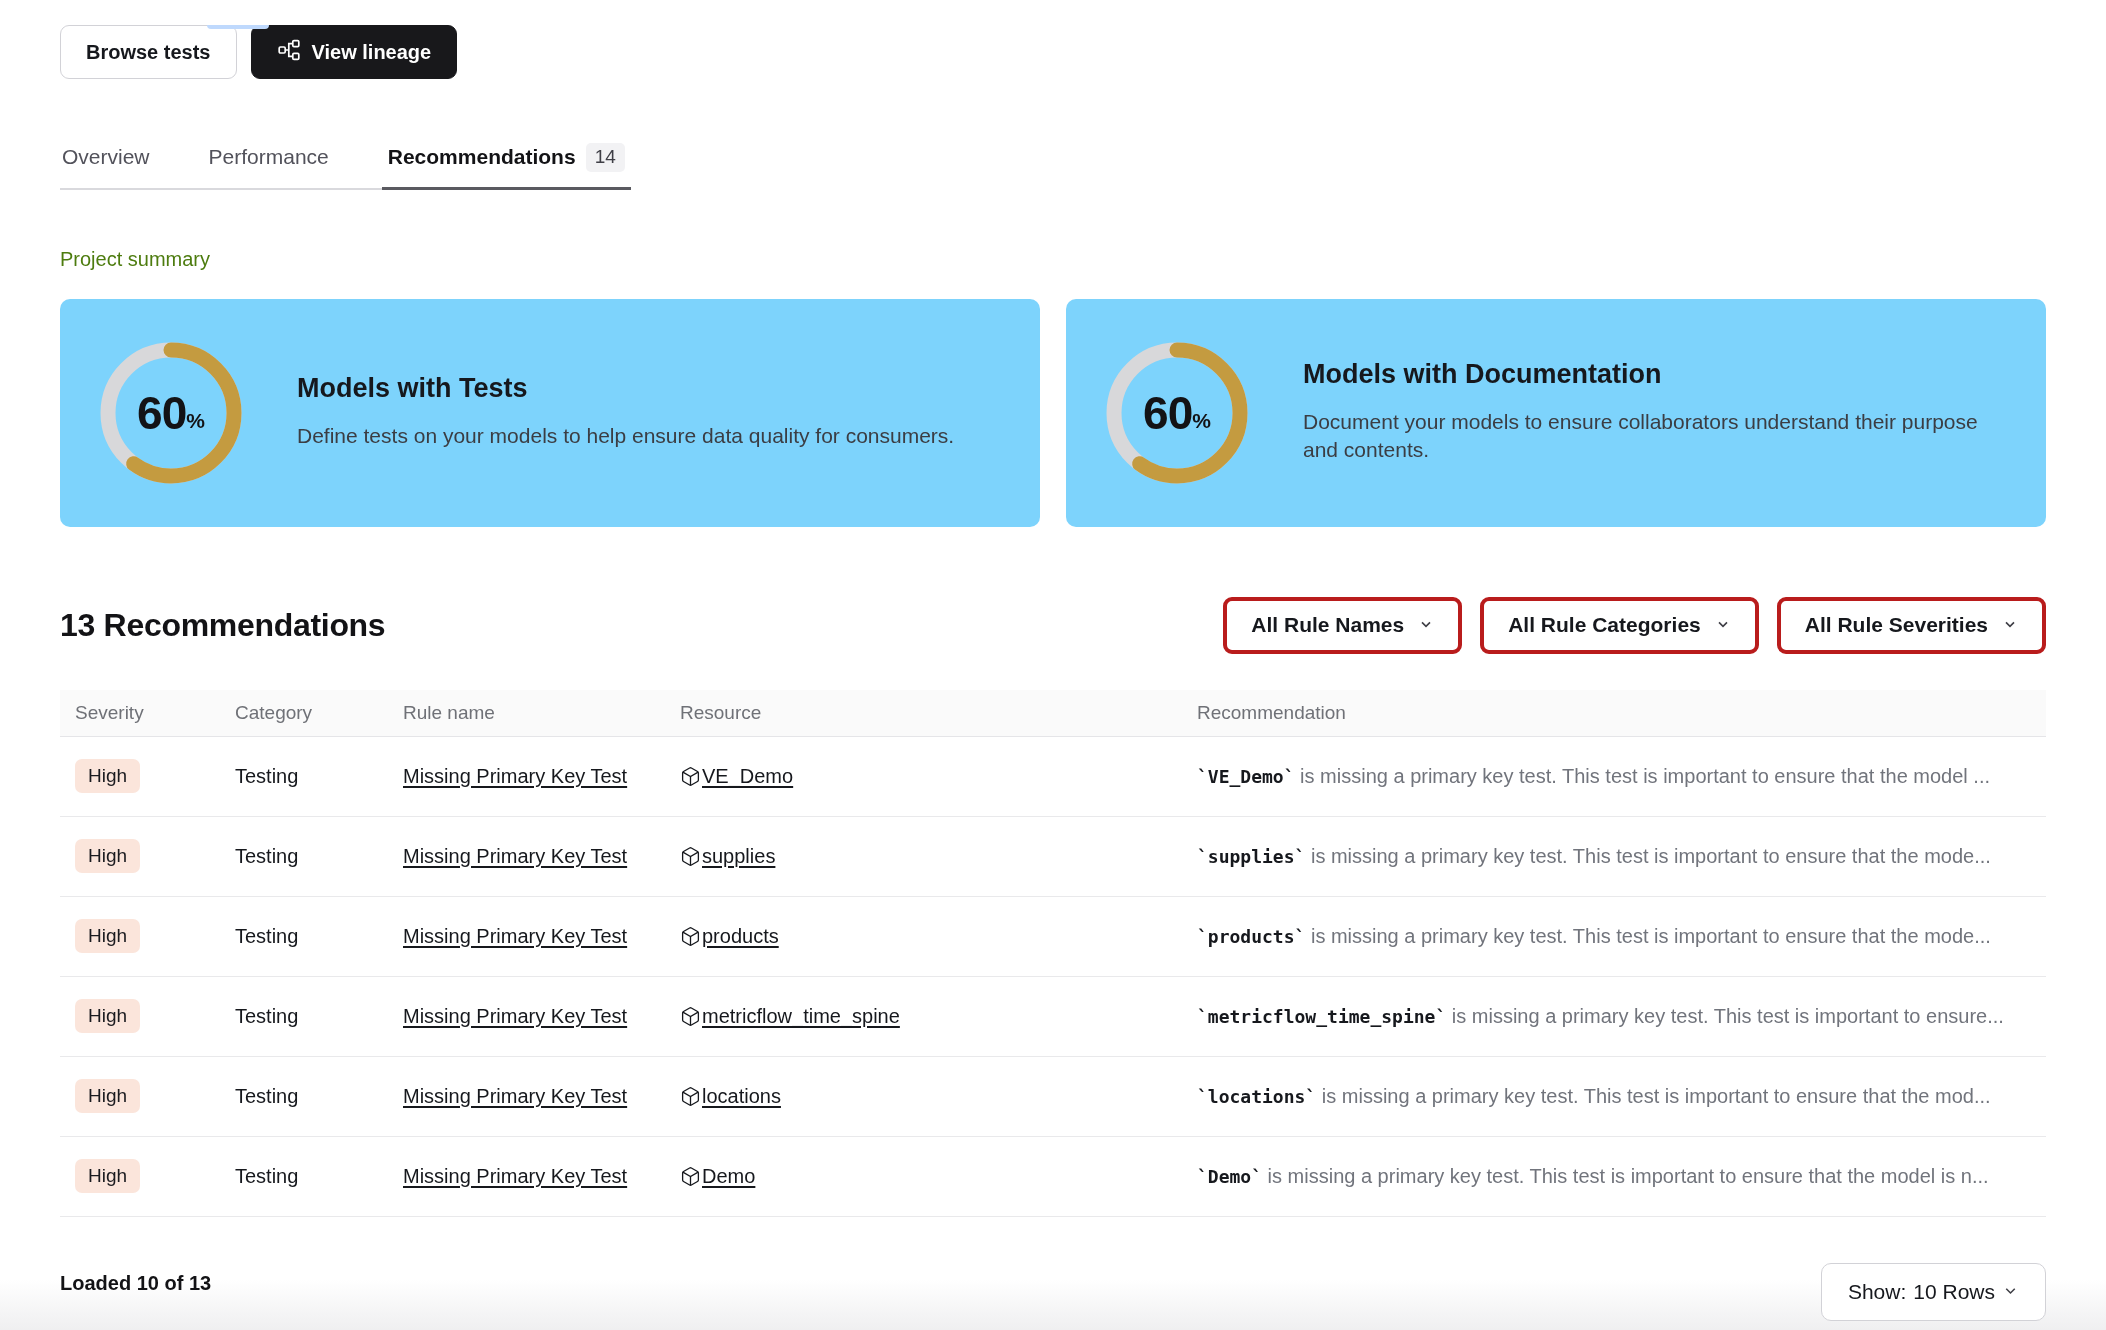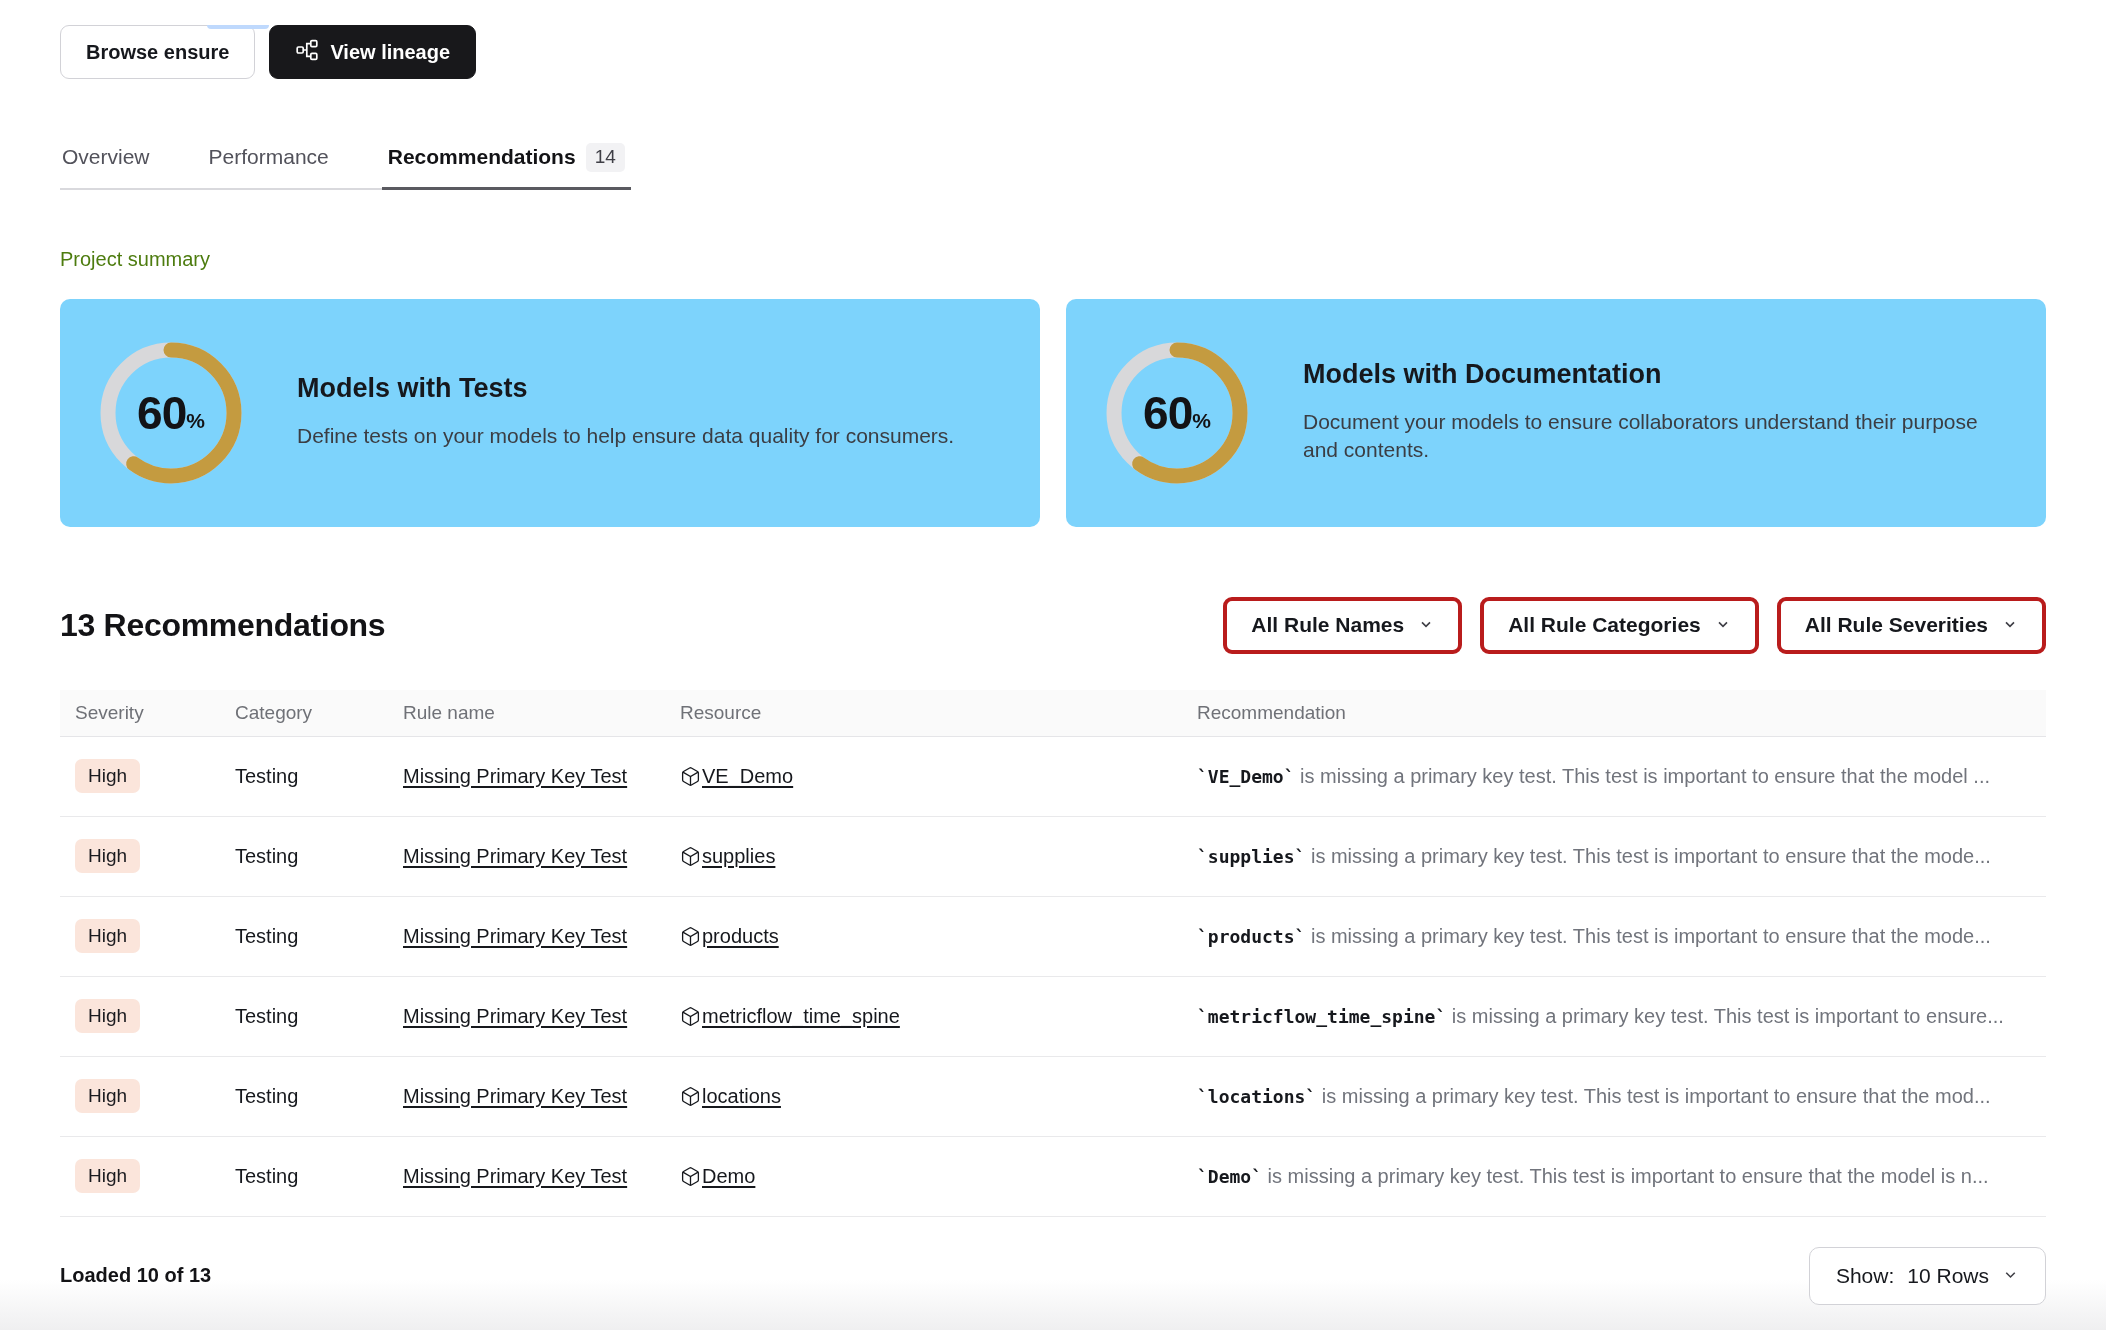--- a/index.html
+++ b/index.html
@@ -66,40 +66,40 @@
   .res-cell { display:flex; align-items:center; gap:1px; }
   .cube { display:inline-flex; color:#16181d; }
   .rec-cell { font-size:20px; }
   .code { font-family:"DejaVu Sans Mono", monospace; font-weight:700; font-size:18px; color:#16181d; }
   .rec-text { color:#71747c; }
 
   
   .table-footer { display:flex; align-items:center; justify-content:space-between;
     margin-top:30px; position:relative; z-index:2; }
   .loaded-text { font-size:20px; font-weight:700; color:#131316; }
-  .show-btn { display:inline-flex; align-items:center; gap:13px; height:58px; padding:0 26px;
+  .show-btn { display:inline-flex; align-items:center; gap:7px; height:58px; padding:0 26px;
     background:#fff; border:1px solid #d2d2d7; border-radius:10px; font-size:21px; color:#16181d;
-    cursor:pointer; font-family:"Liberation Sans", sans-serif; }
+    cursor:pointer; font-family:"Liberation Sans", sans-serif;margin-top:16px; }
   .show-btn .show-value { font-weight:500; }
   .bottom-fade { position:absolute; left:0; right:0; bottom:0; height:75px; z-index:1;
     background:linear-gradient(to bottom, rgba(231,231,233,0), #e7e7e9); pointer-events:none; }
   .chev { color:#3f3f46; }
 </style>
 </head>
 <body>
 
 <div class="page">
   <div class="top-accent"></div>
 
   <div class="content">
     
     <div class="page-header">
       <div class="header-actions">
         <button class="btn">
-          <span>Browse ensure</span>
+          <span>Browse tests</span>
         </button>
         <button class="btn primary">
           <span class="icon">
             <svg width="24" height="24" viewBox="0 0 24 24" fill="none" stroke="currentColor" stroke-width="1.7">
               <rect x="2.2" y="9" width="6" height="6" rx="1.2"></rect>
               <rect x="15.8" y="2.6" width="6" height="6" rx="1.2"></rect>
               <rect x="15.8" y="15.4" width="6" height="6" rx="1.2"></rect>
               <path d="M8.2 12h3.6 M11.8 12V5.6h4 M11.8 12v6.4h4"></path>
             </svg>
           </span>

